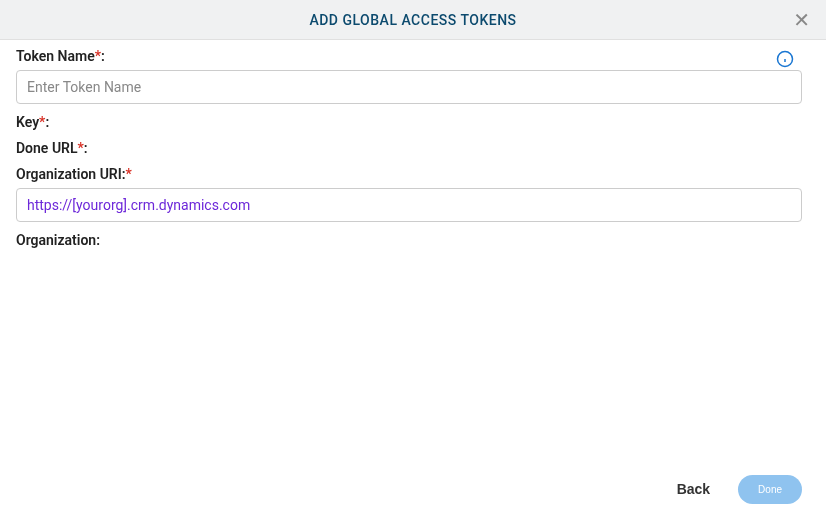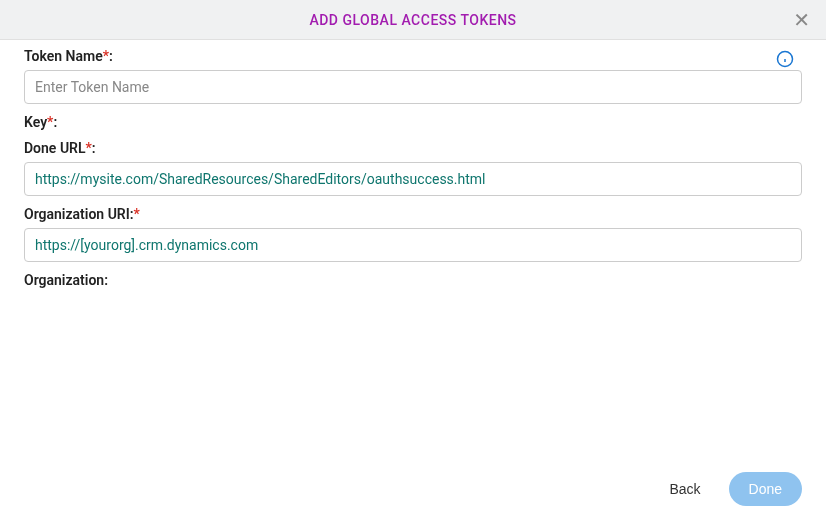--- a/index.html
+++ b/index.html
@@ -20,42 +20,42 @@
       height: 40px;
       display: flex;
       align-items: center;
       justify-content: center;
       position: relative;
       border-bottom: 1px solid #e0e0e0;
     }
     .header-title {
       font-size: 14px;
       font-weight: 500;
-      color: #a21caf;
+      color: #0c4a6e;
       letter-spacing: 0.5px;
     }
     .close-btn {
       position: absolute;
       right: 12px;
       top: 50%;
       transform: translateY(-50%);
       cursor: pointer;
       color: #888;
       font-size: 20px;
       line-height: 1;
       background: none;
       border: none;
       padding: 4px;
     }
     .content-wrapper {
       position: relative;
       height: 418px;
     }
     .content {
-      padding: 8px 24px 0 24px;
+      padding: 8px 24px 0 16px;
       height: 418px;
       overflow-y: auto;
       position: relative;
     }
     .content::-webkit-scrollbar {
       width: 8px;
     }
     .content::-webkit-scrollbar-track {
       background: transparent;
     }
@@ -85,21 +85,21 @@
     }
     .required {
       color: #d93025;
     }
     .form-input {
       width: 100%;
       padding: 8px 10px;
       font-size: 14px;
       border: 1px solid #ccc;
       border-radius: 4px;
-      color: #0f766e;
+      color: #6d28d9;
       background: #fff;
       font-family: inherit;
     }
     .form-input::placeholder {
       color: #888;
     }
     .footer {
       position: absolute;
       bottom: 0;
       left: 0;
@@ -110,29 +110,29 @@
       justify-content: flex-end;
       padding: 0 24px;
       gap: 16px;
       background: #fff;
     }
     .btn-back {
       background: none;
       border: none;
       color: #333;
       font-size: 14px;
-      font-weight: 400;
+      font-weight: 700;
       cursor: pointer;
       padding: 8px 12px;
     }
     .btn-done {
       background: #8fc3ef;
       border: none;
       color: #fff;
-      font-size: 14px;
+      font-size: 10px;
       font-weight: 500;
       cursor: pointer;
       padding: 9px 20px;
       border-radius: 20px;
     }
   </style>
 </head>
 <body>
 
 <div class="header">
@@ -157,21 +157,20 @@
       <input type="text" class="form-input" placeholder="Enter Token Name" style="">
     </div>
 
 
     <div class="form-group">
       <label class="form-label"><span>Key</span><span class="required">*</span>:</label>
     </div>
 
     <div class="form-group">
       <label class="form-label"><span>Done URL</span><span class="required">*</span>:</label>
-      <input type="text" class="form-input" value="https://mysite.com/SharedResources/SharedEditors/oauthsuccess.html" style="">
     </div>
 
 
     <div class="form-group">
       <label class="form-label"><span>Organization URI:</span><span class="required">*</span></label>
       <input type="text" class="form-input" value="https://[yourorg].crm.dynamics.com" style="">
     </div>
 
     <div class="form-group">
       <label class="form-label"><span>Organization:</span></label>

